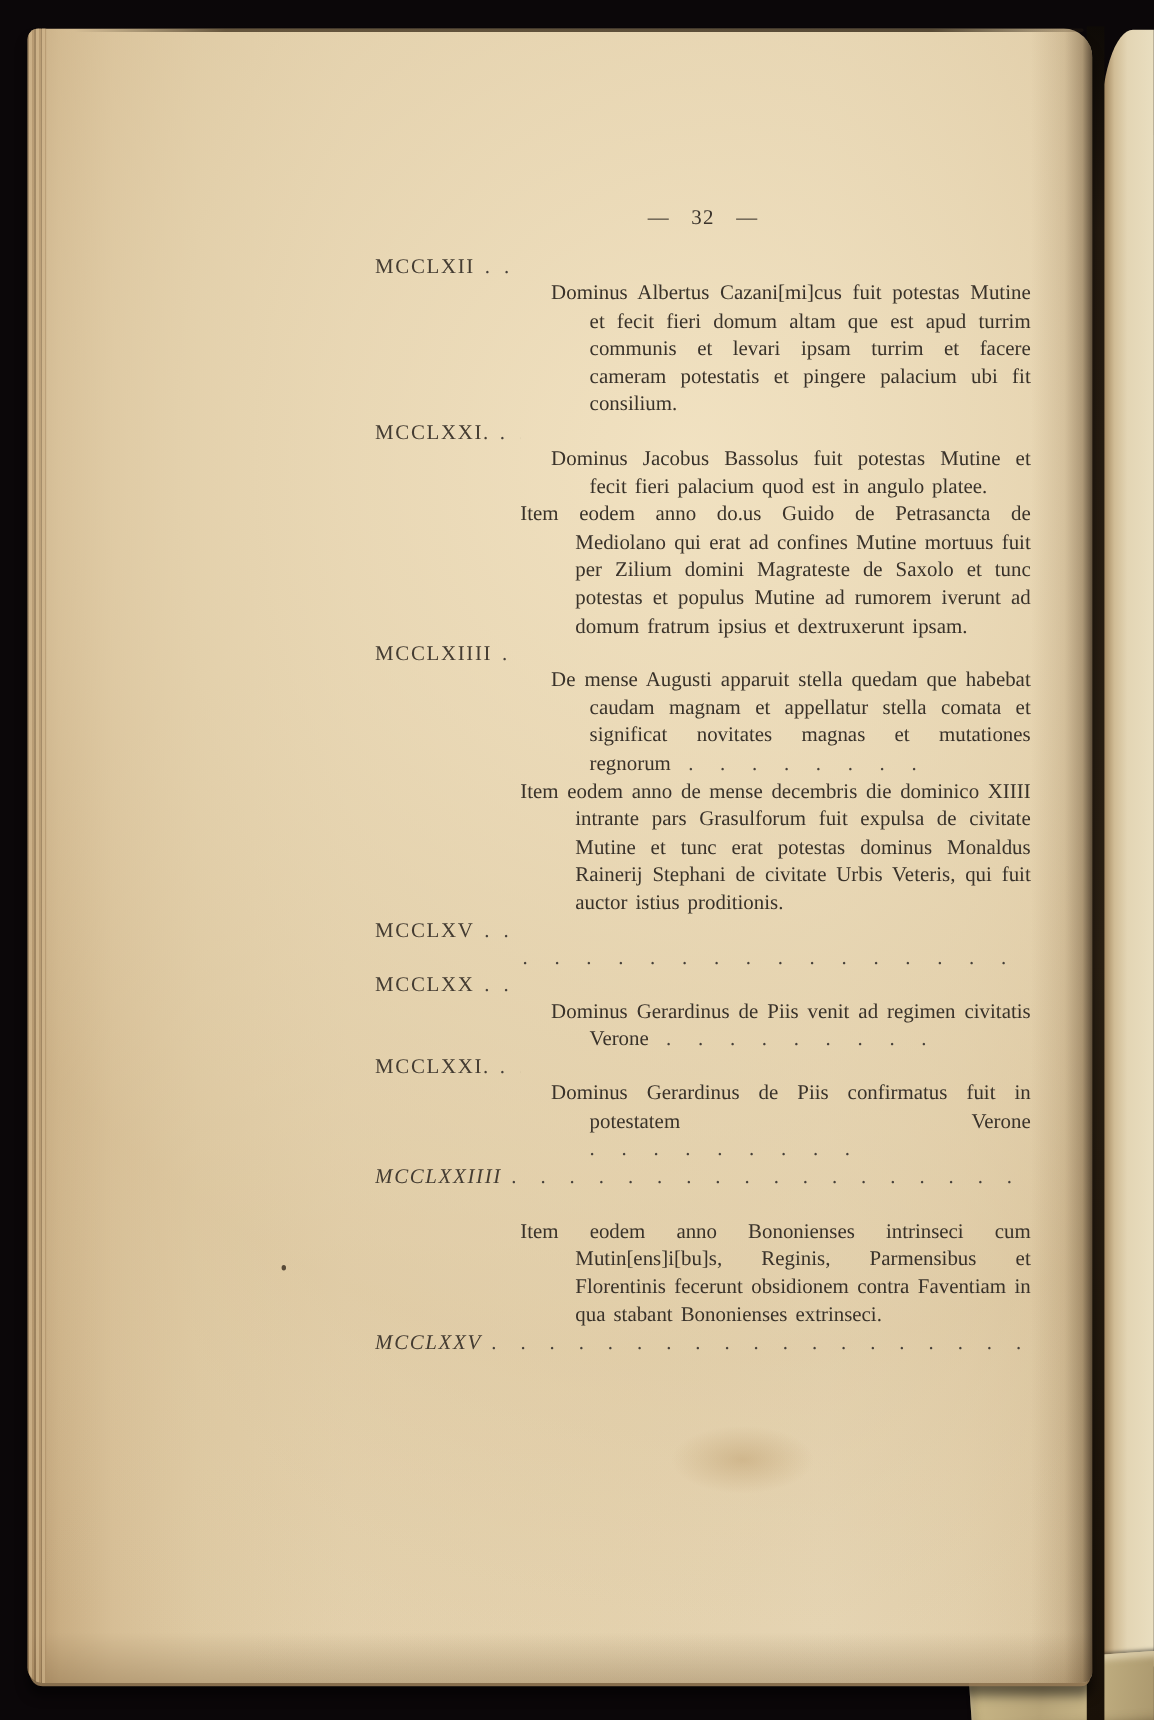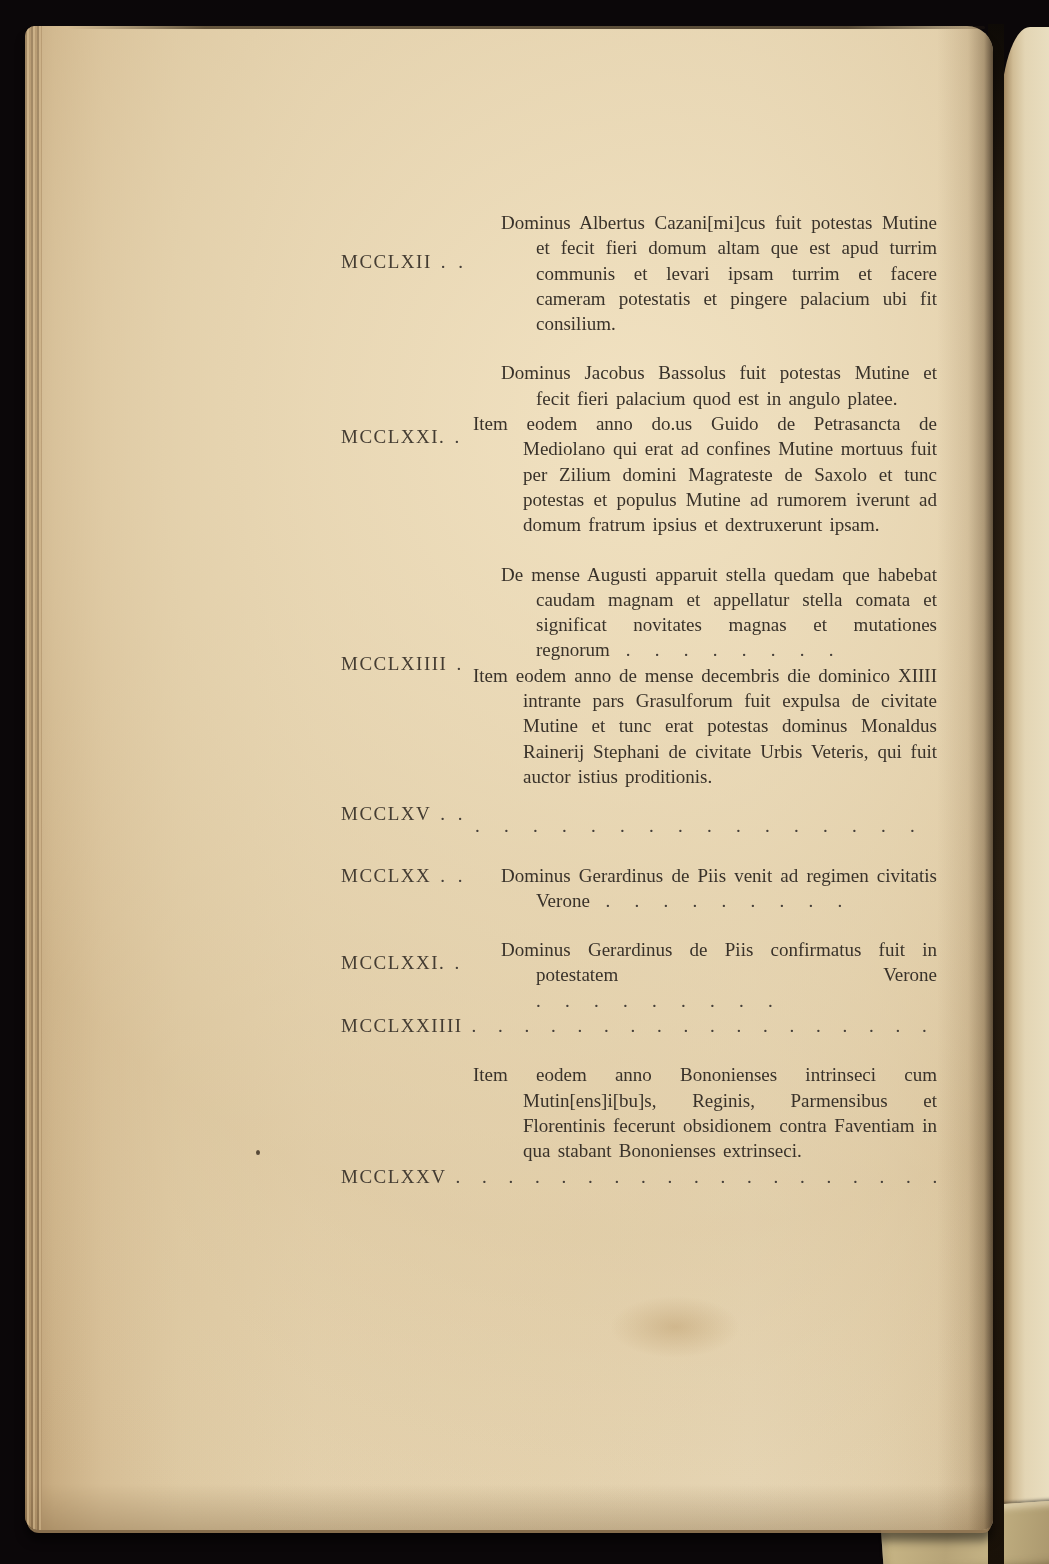--- a/index.html
+++ b/index.html
@@ -66,24 +66,24 @@
   .speck { position:absolute; left:231px; top:1124px; width:4px; height:5px; border-radius:50%; background:#35291d; opacity:.8; }
 
   
   .content {
     position:absolute; left:316px; top:160px; width:596px;
     color:#39322a; font-size:19px; line-height:25.3px;
   }
   .pagenum { text-align:center; word-spacing:14px; letter-spacing:1px; color:#3b342c; margin-bottom:19px; }
 
   .entry { display:grid; grid-template-columns:132px 1fr; }
-  .label { grid-column:1; display:flex; align-items:center; white-space:nowrap; overflow:hidden; color:#443c32; }
+  .label { grid-column:1; display:flex; align-items:flex-start; white-space:nowrap; overflow:hidden; color:#443c32; }
   .label .year { letter-spacing:1.5px; }
   .label .leader { flex:1 1 0; overflow:hidden; margin-left:9px; letter-spacing:4px; color:#46403a; }
-  .entry.full .label { grid-column:1 / 3; }
+  .entry.full .label { grid-column:1 / 3;font-style:italic; }
   .entry.full .label .leader { letter-spacing:8.5px; }
   .paras { grid-column:2; min-width:0;margin-top:24px; }
   .para { text-align:justify; word-spacing:2.5px; }
   .para.lead { padding-left:63px; text-indent:-35px; }
   .para.item { padding-left:50px; text-indent:-50px; }
   .para.dots-only { padding-left:2px; text-indent:0; white-space:nowrap; overflow:hidden; }
   .trail { letter-spacing:8.5px; white-space:nowrap; color:#46403a; }
 </style>
 </head>
 <body>
@@ -93,20 +93,23 @@
   <div class="crumple"></div>
   <div class="gutter"></div>
 
   <div class="page">
     <div class="stack-left"></div>
     <div class="edge-top"></div>
     <div class="stain"></div>
     <div class="speck"></div>
 
     <div class="content">
+      <div class="pagenum">
+        <span>— 32 —</span>
+      </div>
       <div class="entries">
   <div class="entry">
     <div class="label">
       <span class="year">MCCLXII</span>
       <span class="leader">. . . . .</span>
     </div>
     <div class="paras">
               <div class="para lead"><span>Dominus Albertus Cazani[mi]cus fuit potestas Mutine et fecit fieri domum altam que est apud turrim communis et levari ipsam turrim et facere cameram potestatis et pingere palacium ubi fit consilium.</span></div>
             </div>
   </div>

